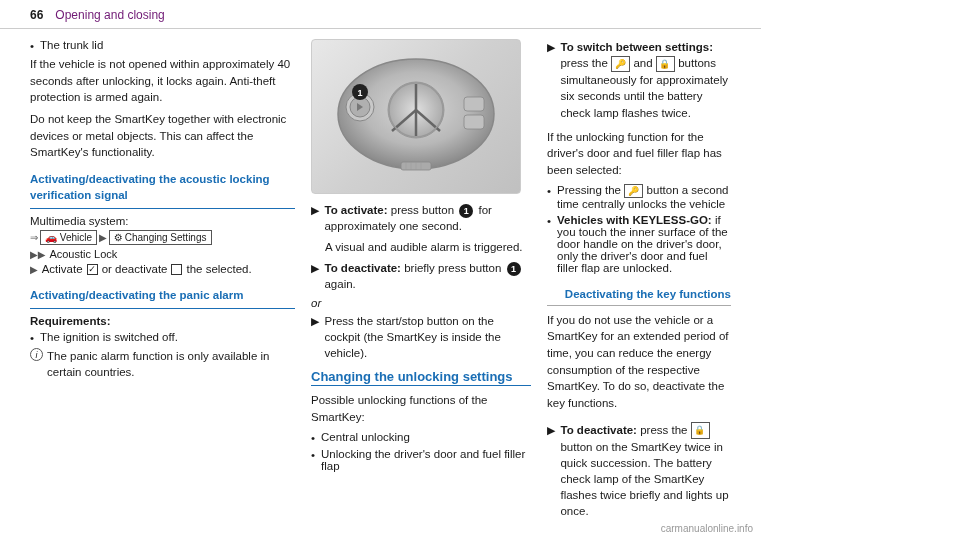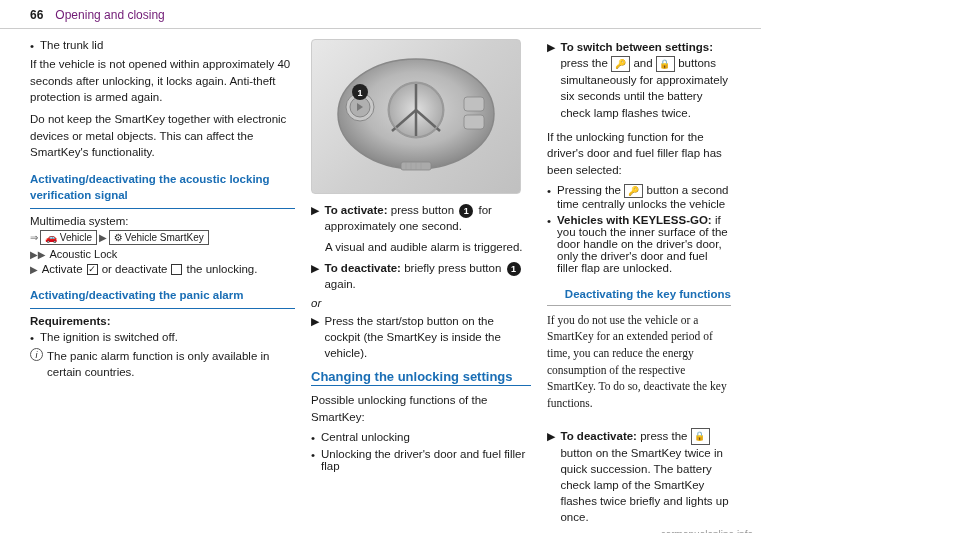--- a/index.html
+++ b/index.html
@@ -270,35 +270,35 @@
 
       <div class="nav-path">
         <span class="nav-arrow">⇒</span>
         <span class="nav-box">
           <span>🚗</span>
           <span>Vehicle</span>
         </span>
         <span class="nav-arrow">▶</span>
         <span class="nav-box">
           <span>⚙</span>
-          <span>Vehicle SmartKey</span>
+          <span>Changing Settings</span>
         </span>
       </div>
       <div class="nav-path">
         <span class="nav-arrow">▶▶</span>
         <span style="margin-left:2px;">Acoustic Lock</span>
       </div>
 
       <div class="activate-line">
         <span class="nav-arrow">▶</span>
         <span>Activate</span>
         <span class="checkbox-icon checkbox-checked"></span>
         <span>or deactivate</span>
         <span class="checkbox-empty"></span>
-        <span>the unlocking.</span>
+        <span>the selected.</span>
       </div>
 
       <div class="section-heading" style="margin-top:12px;">Activating/deactivating the panic alarm</div>
       <hr class="section-divider">
 
       <div class="requirements-bold">Requirements:</div>
 
       <div class="bullet-item">
         <span class="bullet-dot">•</span>
         <span>The ignition is switched off.</span>
@@ -425,21 +425,21 @@
         <span class="bullet-dot">•</span>
         <span>
           <span class="bold-label">Vehicles with KEYLESS-GO:</span>
           <span>if you touch the inner surface of the door handle on the driver's door, only the driver's door and fuel filler flap are unlocked.</span>
         </span>
       </div>
 
       <div class="right-section-heading" style="margin-top:14px;text-align:right;">Deactivating the key functions</div>
       <hr class="right-section-divider">
 
-      <p style="margin-bottom:16px;font-family:Liberation Serif, serif;">If you do not use the vehicle or a SmartKey for an extended period of time, you can reduce the energy consumption of the respective SmartKey. To do so, deactivate the key functions.</p>
+      <p style="margin-bottom:10px;">If you do not use the vehicle or a SmartKey for an extended period of time, you can reduce the energy consumption of the respective SmartKey. To do so, deactivate the key functions.</p>
 
       <div class="arrow-step">
         <span class="arrow-sym">▶</span>
         <span>
           <span class="bold-label">To deactivate:</span>
           <span>press the</span>
           <span class="key-box-inline">🔒</span>
           <span>button on the SmartKey twice in quick succession. The battery check lamp of the SmartKey flashes twice briefly and lights up once.</span>
         </span>
       </div>

